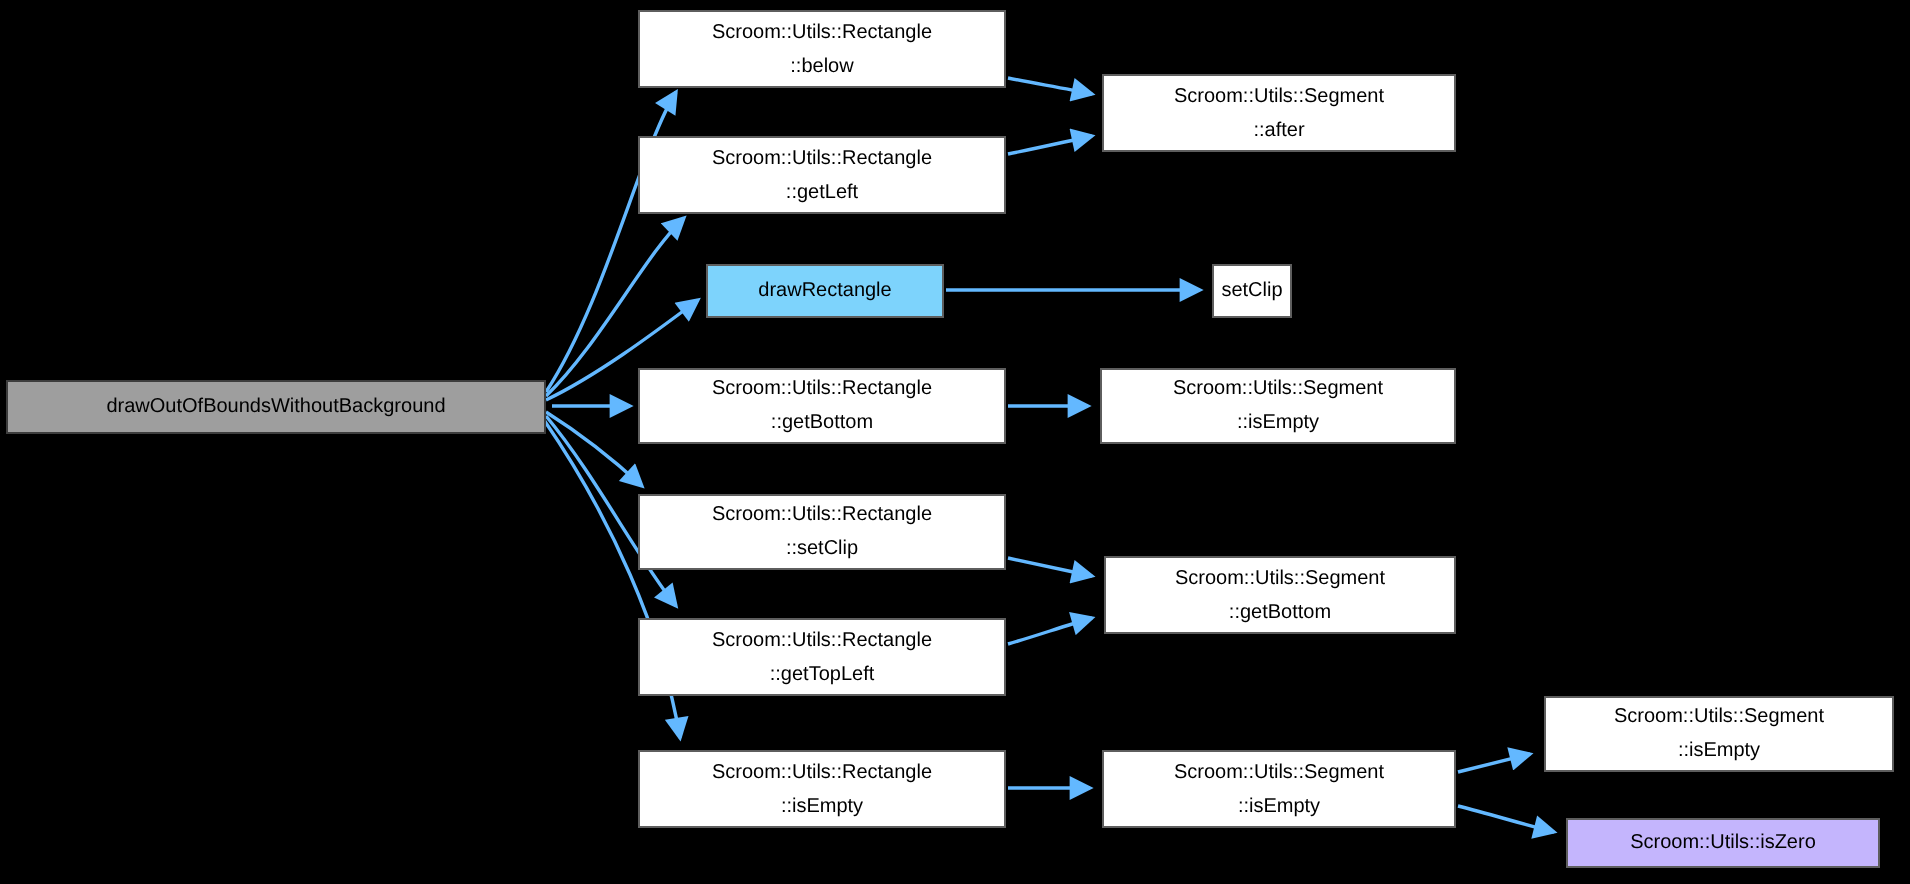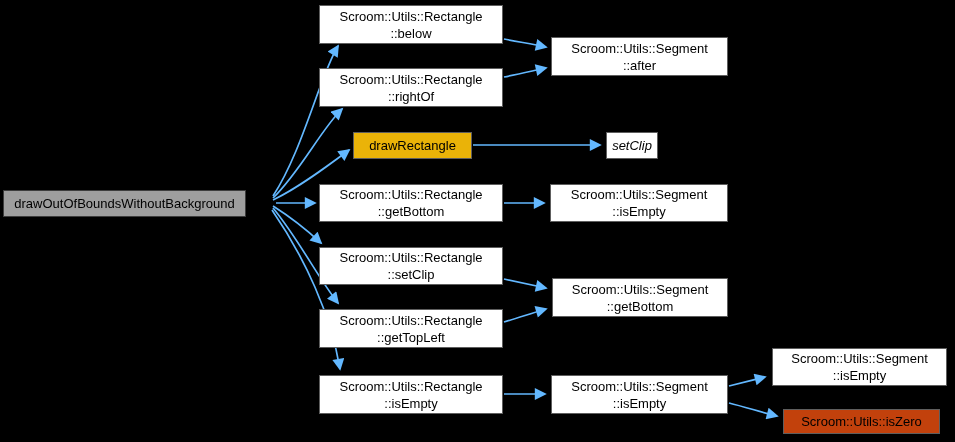--- a/index.html
+++ b/index.html
@@ -23,21 +23,21 @@
   .edge {
     fill: none;
     stroke-width: 1.7px;
   }
   .node {
     position: absolute;
     box-sizing: border-box;
     background: #ffffff;
     border: 1.5px solid #5e5e5e;
     color: #000000;
-    font-size: 13px;
+    font-size: 10px;
     line-height: 17px;
     display: flex;
     flex-direction: column;
     align-items: center;
     justify-content: center;
     text-align: center;
     white-space: nowrap;
     cursor: pointer;
   }
   .node.highlight {
@@ -68,44 +68,44 @@
     <path class="edge" d="M504,77 C519,74 532,71 546,68" marker-end="url(#arrow)" stroke="#63b8ff"></path>
     <path class="edge" d="M473,145 L600,145" marker-end="url(#arrow)" stroke="#63b8ff"></path>
     <path class="edge" d="M504,203 L544,203" marker-end="url(#arrow)" stroke="#63b8ff"></path>
     <path class="edge" d="M504,279 C518,282 532,285 546,288" marker-end="url(#arrow)" stroke="#63b8ff"></path>
     <path class="edge" d="M504,322 C518,318 532,313 546,309" marker-end="url(#arrow)" stroke="#63b8ff"></path>
     <path class="edge" d="M504,394 L545,394" marker-end="url(#arrow)" stroke="#63b8ff"></path>
     <path class="edge" d="M729,386 C741,383 753,380 765,377" marker-end="url(#arrow)" stroke="#63b8ff"></path>
     <path class="edge" d="M729,403 C745,407 761,412 777,416" marker-end="url(#arrow)" stroke="#63b8ff"></path>
   </svg>
 
-  <div class="node highlight" style="left: 3px; top: 190px; width: 243px; height: 27px; background: rgb(158, 158, 158); border-color: rgb(61, 61, 61); color: rgb(0, 0, 0);">
+  <div class="node highlight" style="left: 3px; top: 190px; width: 270px; height: 27px; background: rgb(158, 158, 158); border-color: rgb(61, 61, 61); color: rgb(0, 0, 0);">
     <span>drawOutOfBoundsWithoutBackground</span>
   </div>
 
   <div class="node" style="left: 319px; top: 5px; width: 184px; height: 39px; background: rgb(255, 255, 255); border-color: rgb(94, 94, 94); color: rgb(0, 0, 0);">
     <span>Scroom::Utils::Rectangle</span>
     <span>::below</span>
   </div>
 
   <div class="node" style="left: 319px; top: 68px; width: 184px; height: 39px; background: rgb(255, 255, 255); border-color: rgb(94, 94, 94); color: rgb(0, 0, 0);">
     <span>Scroom::Utils::Rectangle</span>
-    <span>::rightOf</span>
+    <span>::getLeft</span>
   </div>
 
   <div class="node" style="left: 551px; top: 37px; width: 177px; height: 39px; background: rgb(255, 255, 255); border-color: rgb(94, 94, 94); color: rgb(0, 0, 0);">
     <span>Scroom::Utils::Segment</span>
     <span>::after</span>
   </div>
 
-  <div class="node" style="left: 353px; top: 132px; width: 119px; height: 27px; background: #eab308; border-color: rgb(94, 94, 94); color: rgb(0, 0, 0);">
+  <div class="node" style="left: 353px; top: 132px; width: 119px; height: 27px; background: #7dd3fc; border-color: rgb(94, 94, 94); color: rgb(0, 0, 0);">
     <span>drawRectangle</span>
   </div>
 
-  <div class="node" style="left: 606px; top: 132px; width: 52px; height: 27px; background: rgb(255, 255, 255); border-color: rgb(94, 94, 94); color: rgb(0, 0, 0); font-style: italic;">
+  <div class="node" style="left: 606px; top: 132px; width: 40px; height: 27px; background: rgb(255, 255, 255); border-color: rgb(94, 94, 94); color: rgb(0, 0, 0);">
     <span>setClip</span>
   </div>
 
   <div class="node" style="left: 319px; top: 184px; width: 184px; height: 38px; background: rgb(255, 255, 255); border-color: rgb(94, 94, 94); color: rgb(0, 0, 0);">
     <span>Scroom::Utils::Rectangle</span>
     <span>::getBottom</span>
   </div>
 
   <div class="node" style="left: 550px; top: 184px; width: 178px; height: 38px; background: rgb(255, 255, 255); border-color: rgb(94, 94, 94); color: rgb(0, 0, 0);">
     <span>Scroom::Utils::Segment</span>
@@ -135,17 +135,17 @@
   <div class="node" style="left: 551px; top: 375px; width: 177px; height: 39px; background: rgb(255, 255, 255); border-color: rgb(94, 94, 94); color: rgb(0, 0, 0);">
     <span>Scroom::Utils::Segment</span>
     <span>::isEmpty</span>
   </div>
 
   <div class="node" style="left: 772px; top: 348px; width: 175px; height: 38px; background: rgb(255, 255, 255); border-color: rgb(94, 94, 94); color: rgb(0, 0, 0);">
     <span>Scroom::Utils::Segment</span>
     <span>::isEmpty</span>
   </div>
 
-  <div class="node" style="left: 783px; top: 409px; width: 157px; height: 25px; background: #c2410c; border-color: rgb(94, 94, 94); color: rgb(0, 0, 0);">
+  <div class="node" style="left: 783px; top: 409px; width: 157px; height: 25px; background: #c4b5fd; border-color: rgb(94, 94, 94); color: rgb(0, 0, 0);">
     <span>Scroom::Utils::isZero</span>
   </div>
 
 </div>
 
 </body></html>

